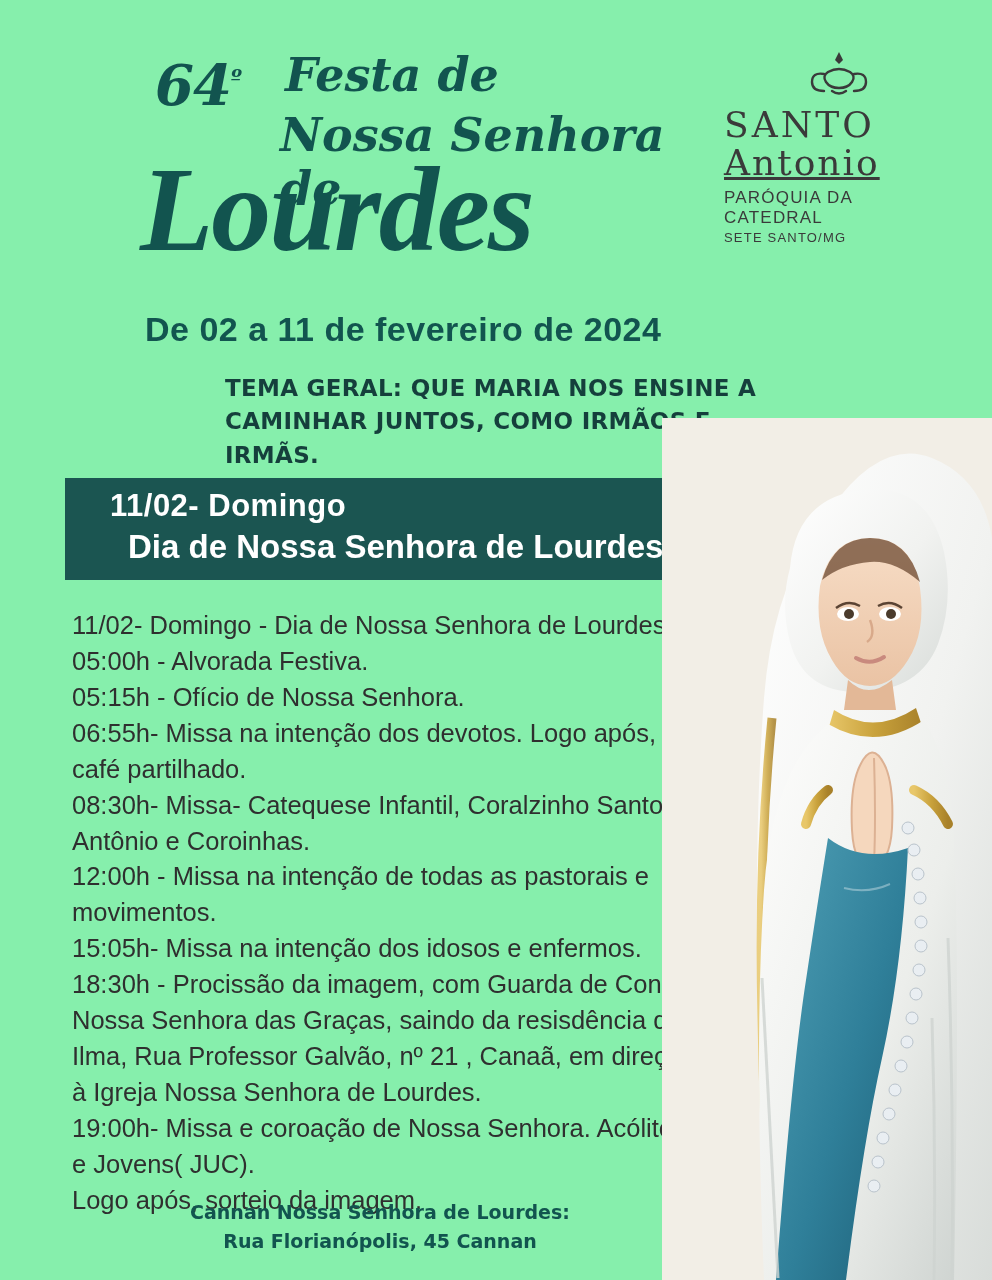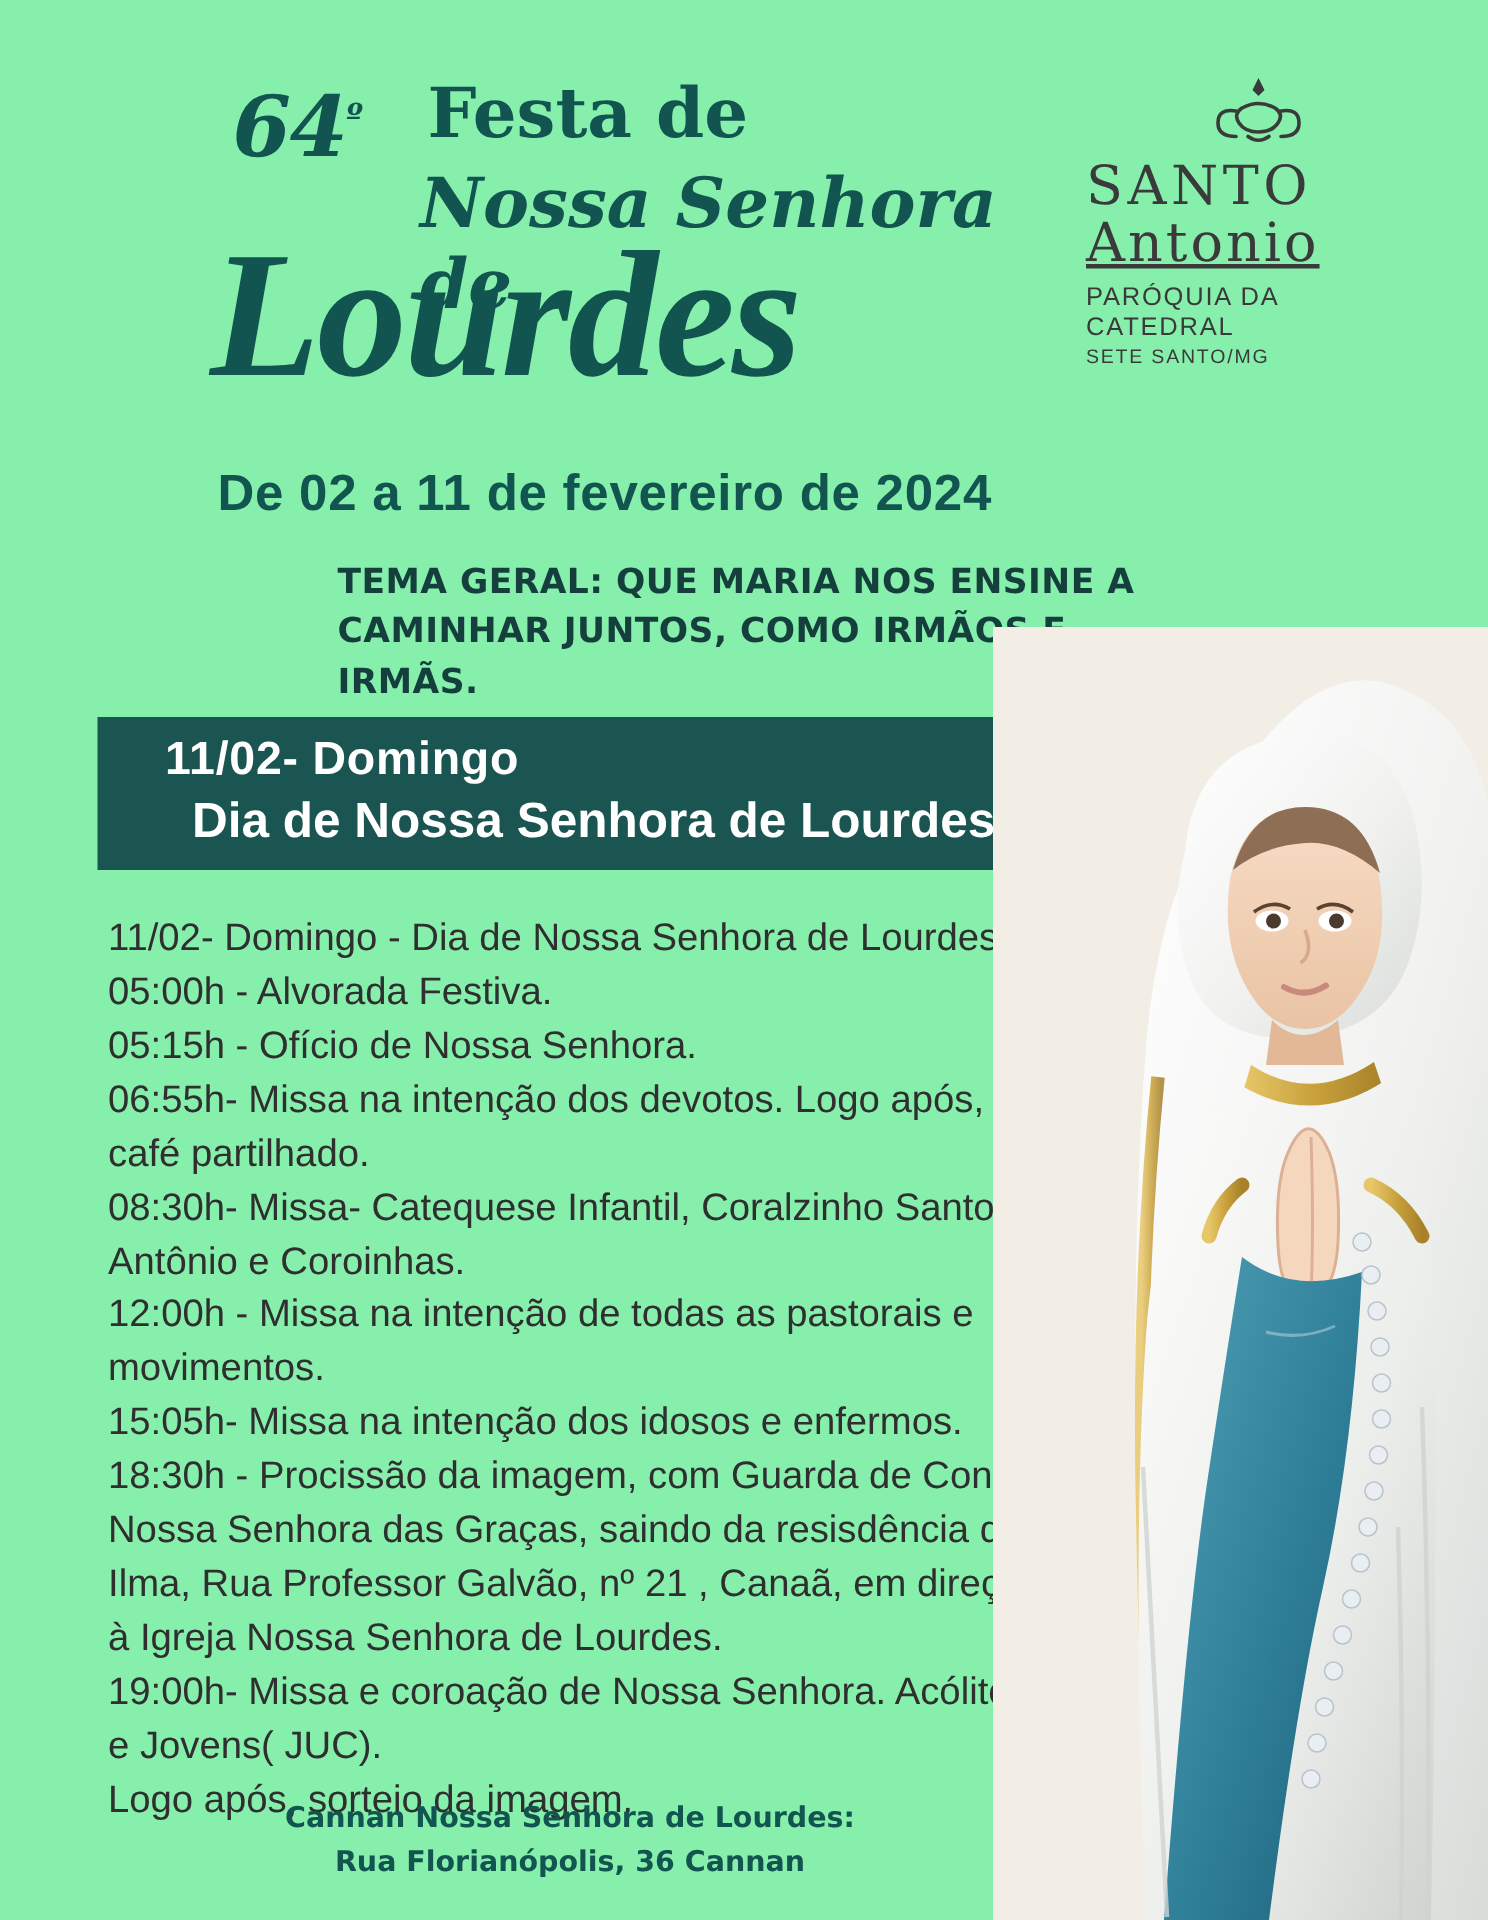--- a/index.html
+++ b/index.html
@@ -50,20 +50,21 @@
   .edition sup {
     font-size: 22px;
     vertical-align: super;
   }
 
   .festa-line1 {
     position: absolute;
     left: 165px;
     top: 18px;
     font-family: "DejaVu Serif", serif;
+    font-style: italic;
     font-weight: bold;
     font-size: 46px;
     color: #12544f;
     letter-spacing: 0px;
   }
   .festa-line2 {
     position: absolute;
     left: 160px;
     top: 78px;
     font-family: "DejaVu Serif", serif;
@@ -275,21 +276,21 @@
     <p>Nossa Senhora das Graças, saindo da resisdência de</p>
     <p>Ilma, Rua Professor Galvão, nº 21 , Canaã, em direção</p>
     <p>à Igreja Nossa Senhora de Lourdes.</p>
     <p>19:00h- Missa e coroação de Nossa Senhora. Acólitos</p>
     <p>e Jovens( JUC).</p>
     <p>Logo após, sorteio da imagem.</p>
   </div>
 
   <div class="footer">
     <div>Cannan Nossa Senhora de Lourdes:</div>
-    <div>Rua Florianópolis, 36 Cannan</div>
+    <div>Rua Florianópolis, 45 Cannan</div>
   </div>
 
   <div class="statue">
     <svg width="330" height="862" viewBox="0 0 330 862" aria-hidden="true">
       <defs>
         <linearGradient id="veilG" x1="0" y1="0" x2="1" y2="1">
           <stop offset="0%" stop-color="#ffffff"></stop>
           <stop offset="55%" stop-color="#f1f2f0"></stop>
           <stop offset="100%" stop-color="#d8dcd9"></stop>
         </linearGradient>

